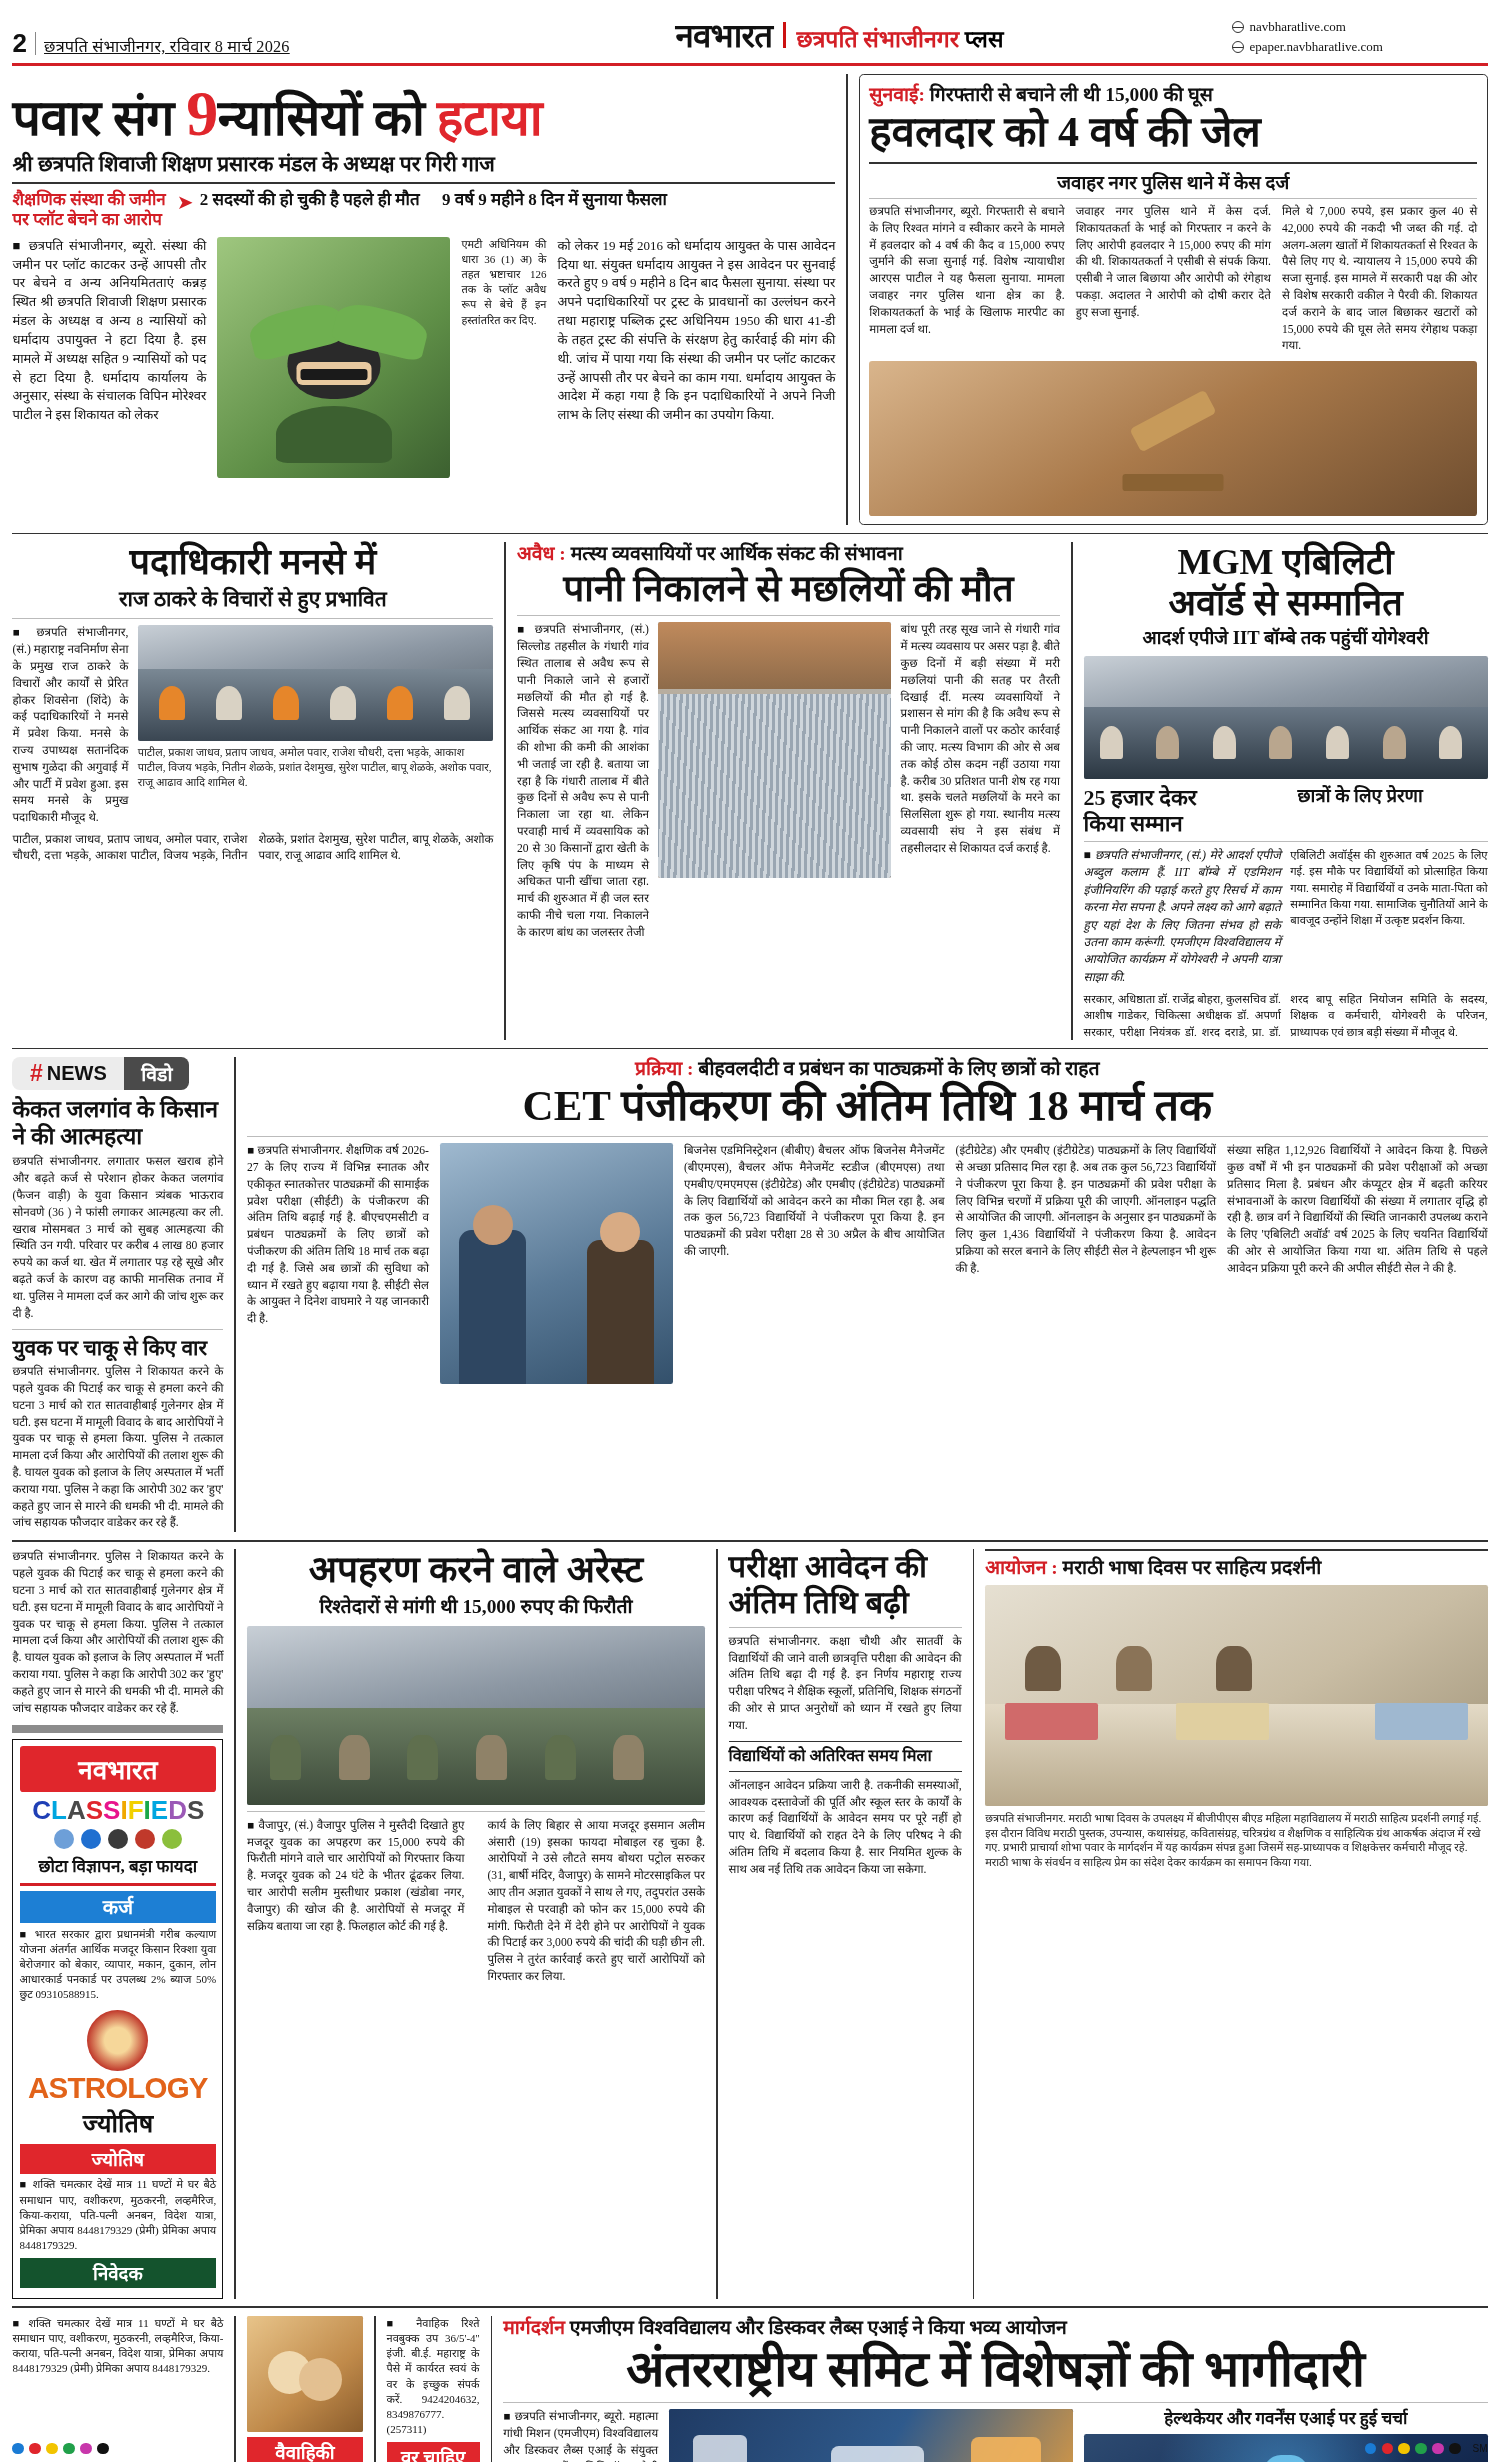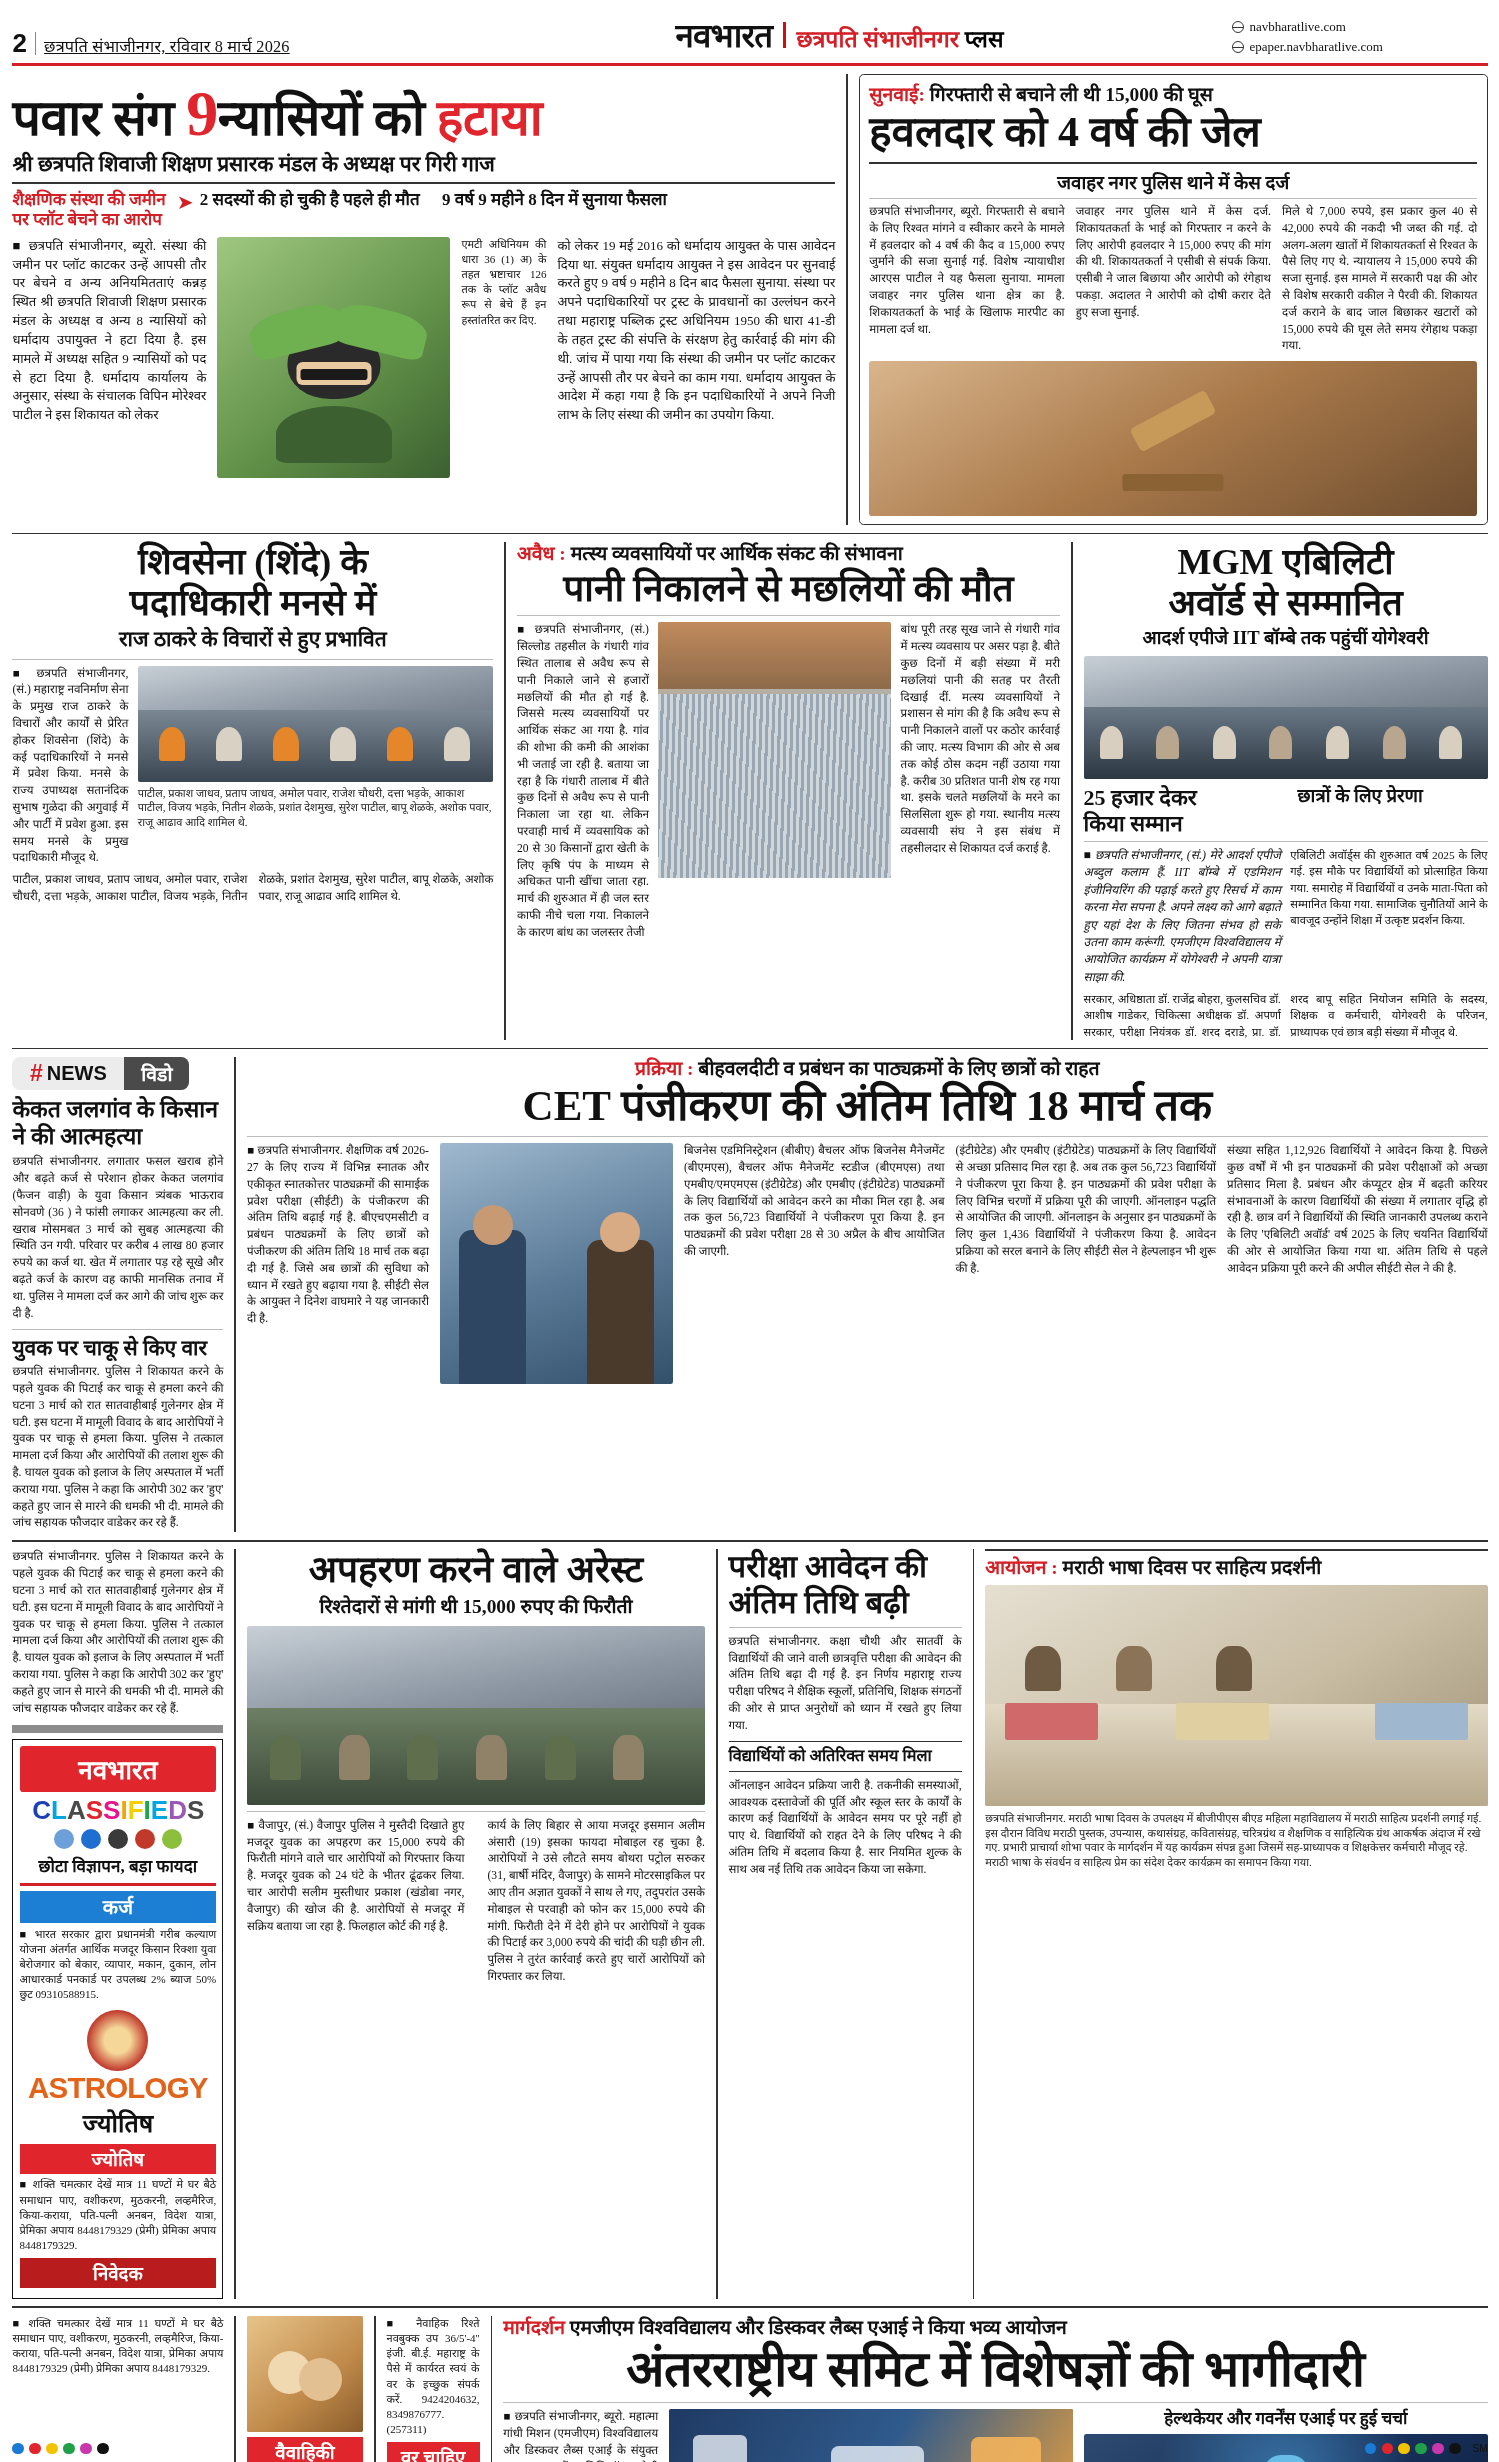--- a/index.html
+++ b/index.html
@@ -193,21 +193,20 @@
       </div>
     </div>
   </div>
 
   <div class="rule-thin" style="margin-top:7.8px;"></div>
 
   <div style="display:flex;gap:11px;margin-top:7.8px;">
 
     <div style="flex:0 0 481px;">
       <div class="hl-lg" style="text-align:center;">
-        <div>शिवसेना (शिंदे) के</div>
         <div>पदाधिकारी मनसे में</div>
       </div>
       <div style="text-align:center;font-size:21px;font-weight:bold;margin-top:1.6px;">राज ठाकरे के विचारों से हुए प्रभावित</div>
       <div class="rule-gray" style="margin:6.2px 0;"></div>
       <div style="display:flex;gap:9.3px;">
         <div style="flex:0 0 116px;">
           <div class="body-txt" style="font-size:11.6px;">■ छत्रपति संभाजीनगर, (सं.) महाराष्ट्र नवनिर्माण सेना के प्रमुख राज ठाकरे के विचारों और कार्यों से प्रेरित होकर शिवसेना (शिंदे) के कई पदाधिकारियों ने मनसे में प्रवेश किया. मनसे के राज्य उपाध्यक्ष सतानंदिक सुभाष गुळेदा की अगुवाई में और पार्टी में प्रवेश हुआ. इस समय मनसे के प्रमुख पदाधिकारी मौजूद थे.</div>
         </div>
         <div style="flex:1;">
           <div class="photo crowd" style="height:116px;border-radius:2.3px;">
@@ -380,21 +379,21 @@
 
         <div style="text-align:center;margin-top:7.8px;">
           <div style="width:61px;height:61px;border-radius:50%;background:radial-gradient(circle,#f6d79a 30%,#c0392b 70%);margin:0 auto;"></div>
         </div>
         <div class="cat-astro">
           <div class="astro-word">ASTROLOGY</div>
           <div class="astro-hi">ज्योतिष</div>
         </div>
         <div class="cat-red">ज्योतिष</div>
         <div class="mini">■ शक्ति चमत्कार देखें मात्र 11 घण्टों मे घर बैठे समाधान पाए, वशीकरण, मुठकरनी, लव्हमैरिज, किया-कराया, पति-पत्नी अनबन, विदेश यात्रा, प्रेमिका अपाय 8448179329 (प्रेमी) प्रेमिका अपाय 8448179329.</div>
-        <div class="cat-red" style="background:#b91c1c;">निवेदक</div>
+        <div class="cat-red" style="background:#14532d;">निवेदक</div>
       </div>
     </div>
 
     <div class="vline"></div>
 
     <div style="flex:0 0 458px;">
       <div class="hl-lg" style="text-align:center;font-size:37px;">अपहरण करने वाले अरेस्ट</div>
       <div style="text-align:center;font-weight:bold;font-size:19.4px;margin-top:1.6px;">रिश्तेदारों से मांगी थी 15,000 रुपए की फिरौती</div>
       <div class="photo crowd" style="height:179px;margin-top:6.2px;border-radius:2.3px;">
         <div style="position:absolute;bottom:0;left:0;right:0;height:54%;background:linear-gradient(0deg,#3c4a3a,#6d7f63);"></div>

